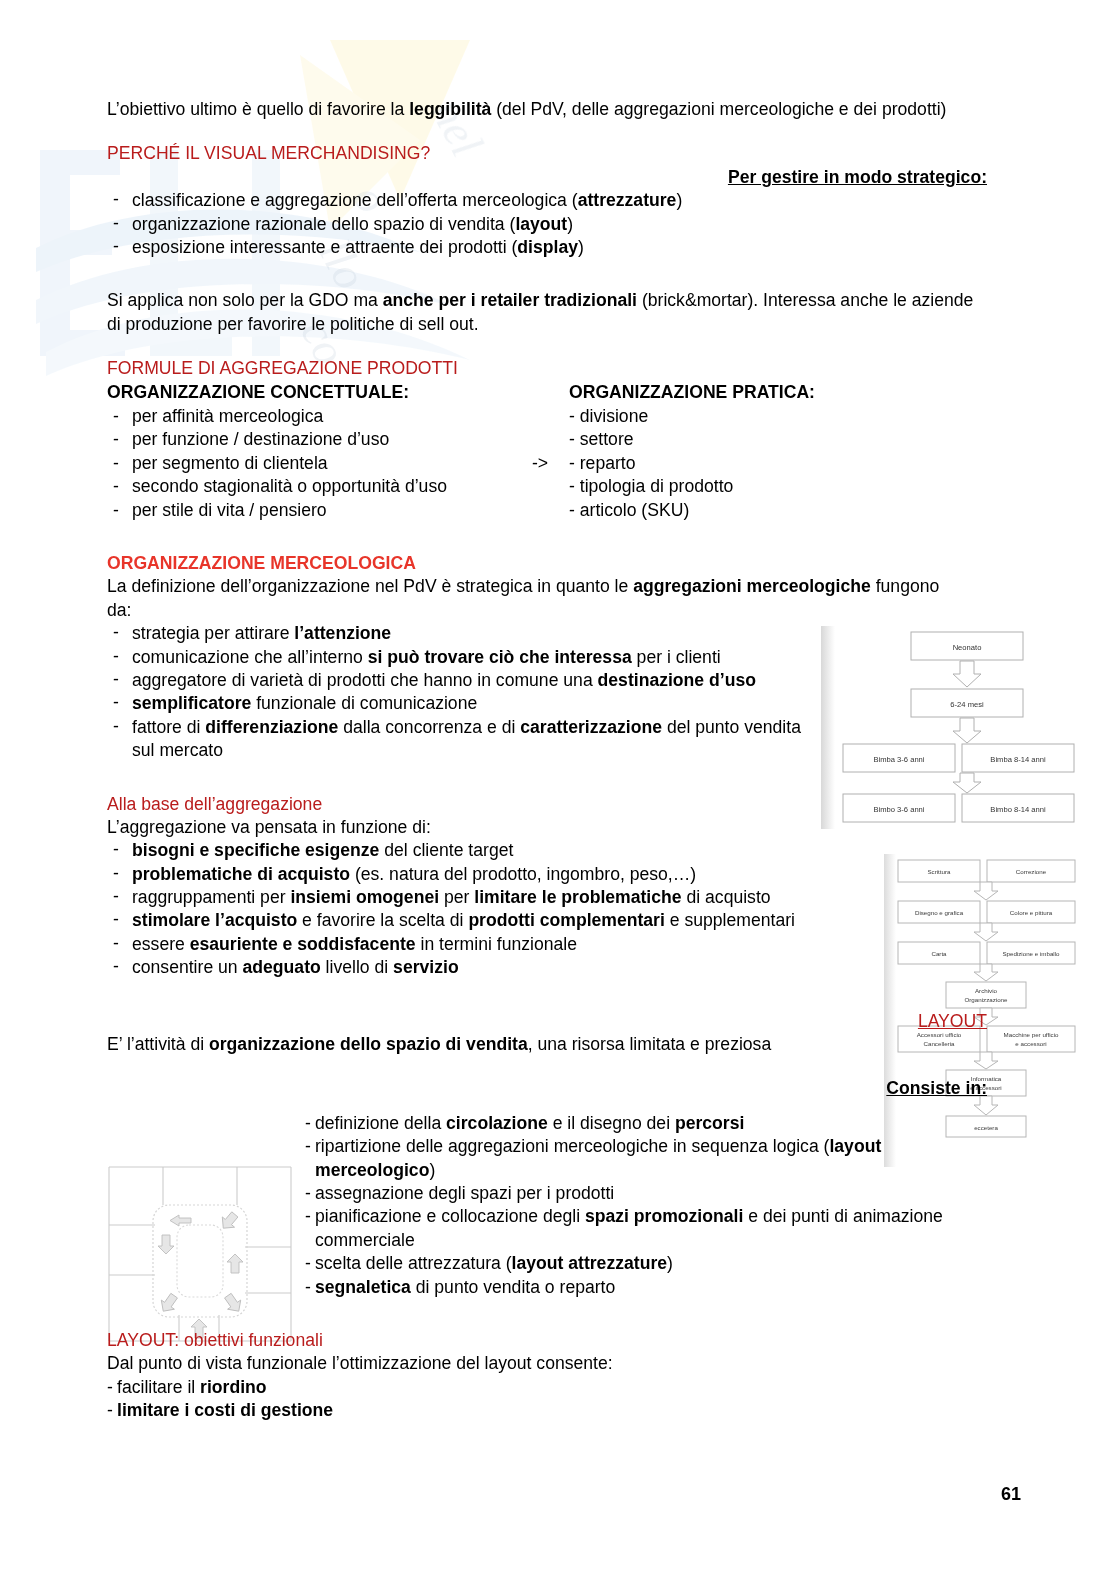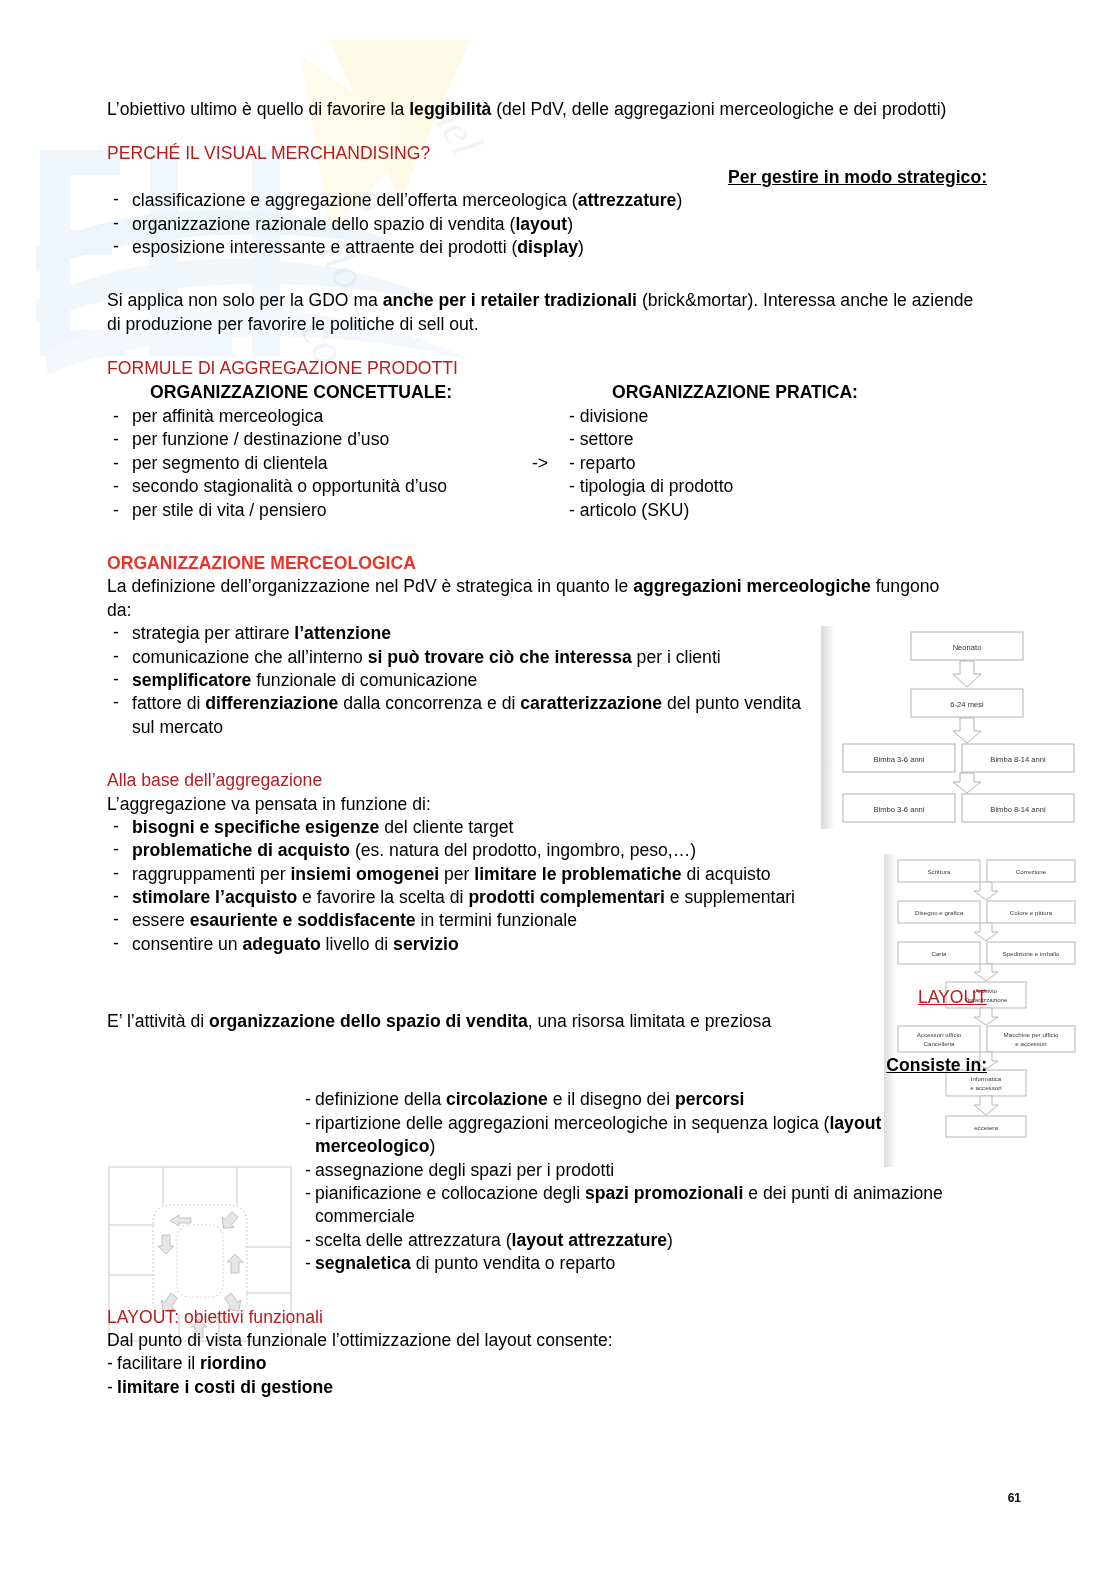--- a/index.html
+++ b/index.html
@@ -90,21 +90,20 @@
     content: "-";
     position: absolute;
     left: 0;
     top: 0;
   }
 
   
   .agg-head {
     position: relative;
     height: 24px;
-    margin-left: 43px;
   }
   .agg-head .left-h {
     position: absolute; left: 0; top: 0; font-weight: bold;
   }
   .agg-head .right-h {
     position: absolute; left: 462px; top: 0; font-weight: bold;
   }
   .agg-rows { position: relative; }
   .agg-row {
     position: relative;
@@ -155,21 +154,21 @@
     top: 1163px;
     width: 186px;
     height: 180px;
   }
   .figure svg { display: block; }
 
   #page-number {
     position: absolute;
     right: 95px;
     bottom: 74px;
-    font-size: 12px;
+    font-size: 18px;
     font-weight: bold;
     z-index: 3;
   }
 </style>
 </head>
 <body>
 
 <div id="page">
 
   <svg id="watermark" viewBox="0 0 1116 1579" xmlns="http://www.w3.org/2000/svg">
@@ -378,20 +377,21 @@
 
     <div class="gap-lg"></div>
 
     <p class="para red-bold">ORGANIZZAZIONE MERCEOLOGICA</p>
     <p class="para" style="width:860px">
       <span>La definizione dell’organizzazione nel PdV è strategica in quanto le </span><span class="b">aggregazioni merceologiche</span><span> fungono da:</span>
     </p>
     <ul class="dash" style="width:720px">
       <li><span>strategia per attirare </span><span class="b">l’attenzione</span><span></span></li>
       <li><span>comunicazione che all’interno </span><span class="b">si può trovare ciò che interessa</span><span> per i clienti</span></li>
+      <li><span>aggregatore di varietà di prodotti che hanno in comune una </span><span class="b">destinazione d’uso</span><span></span></li>
       <li><span></span><span class="b">semplificatore</span><span> funzionale di comunicazione</span></li>
       <li><span>fattore di </span><span class="b">differenziazione</span><span> dalla concorrenza e di </span><span class="b">caratterizzazione</span><span> del punto vendita sul mercato</span></li>
     </ul>
 
     <div class="gap-lg"></div>
 
     <p class="para red">Alla base dell’aggregazione</p>
     <p class="para">L’aggregazione va pensata in funzione di:</p>
     <ul class="dash" style="width:780px">
       <li><span></span><span class="b">bisogni e specifiche esigenze</span><span> del cliente target</span></li>

